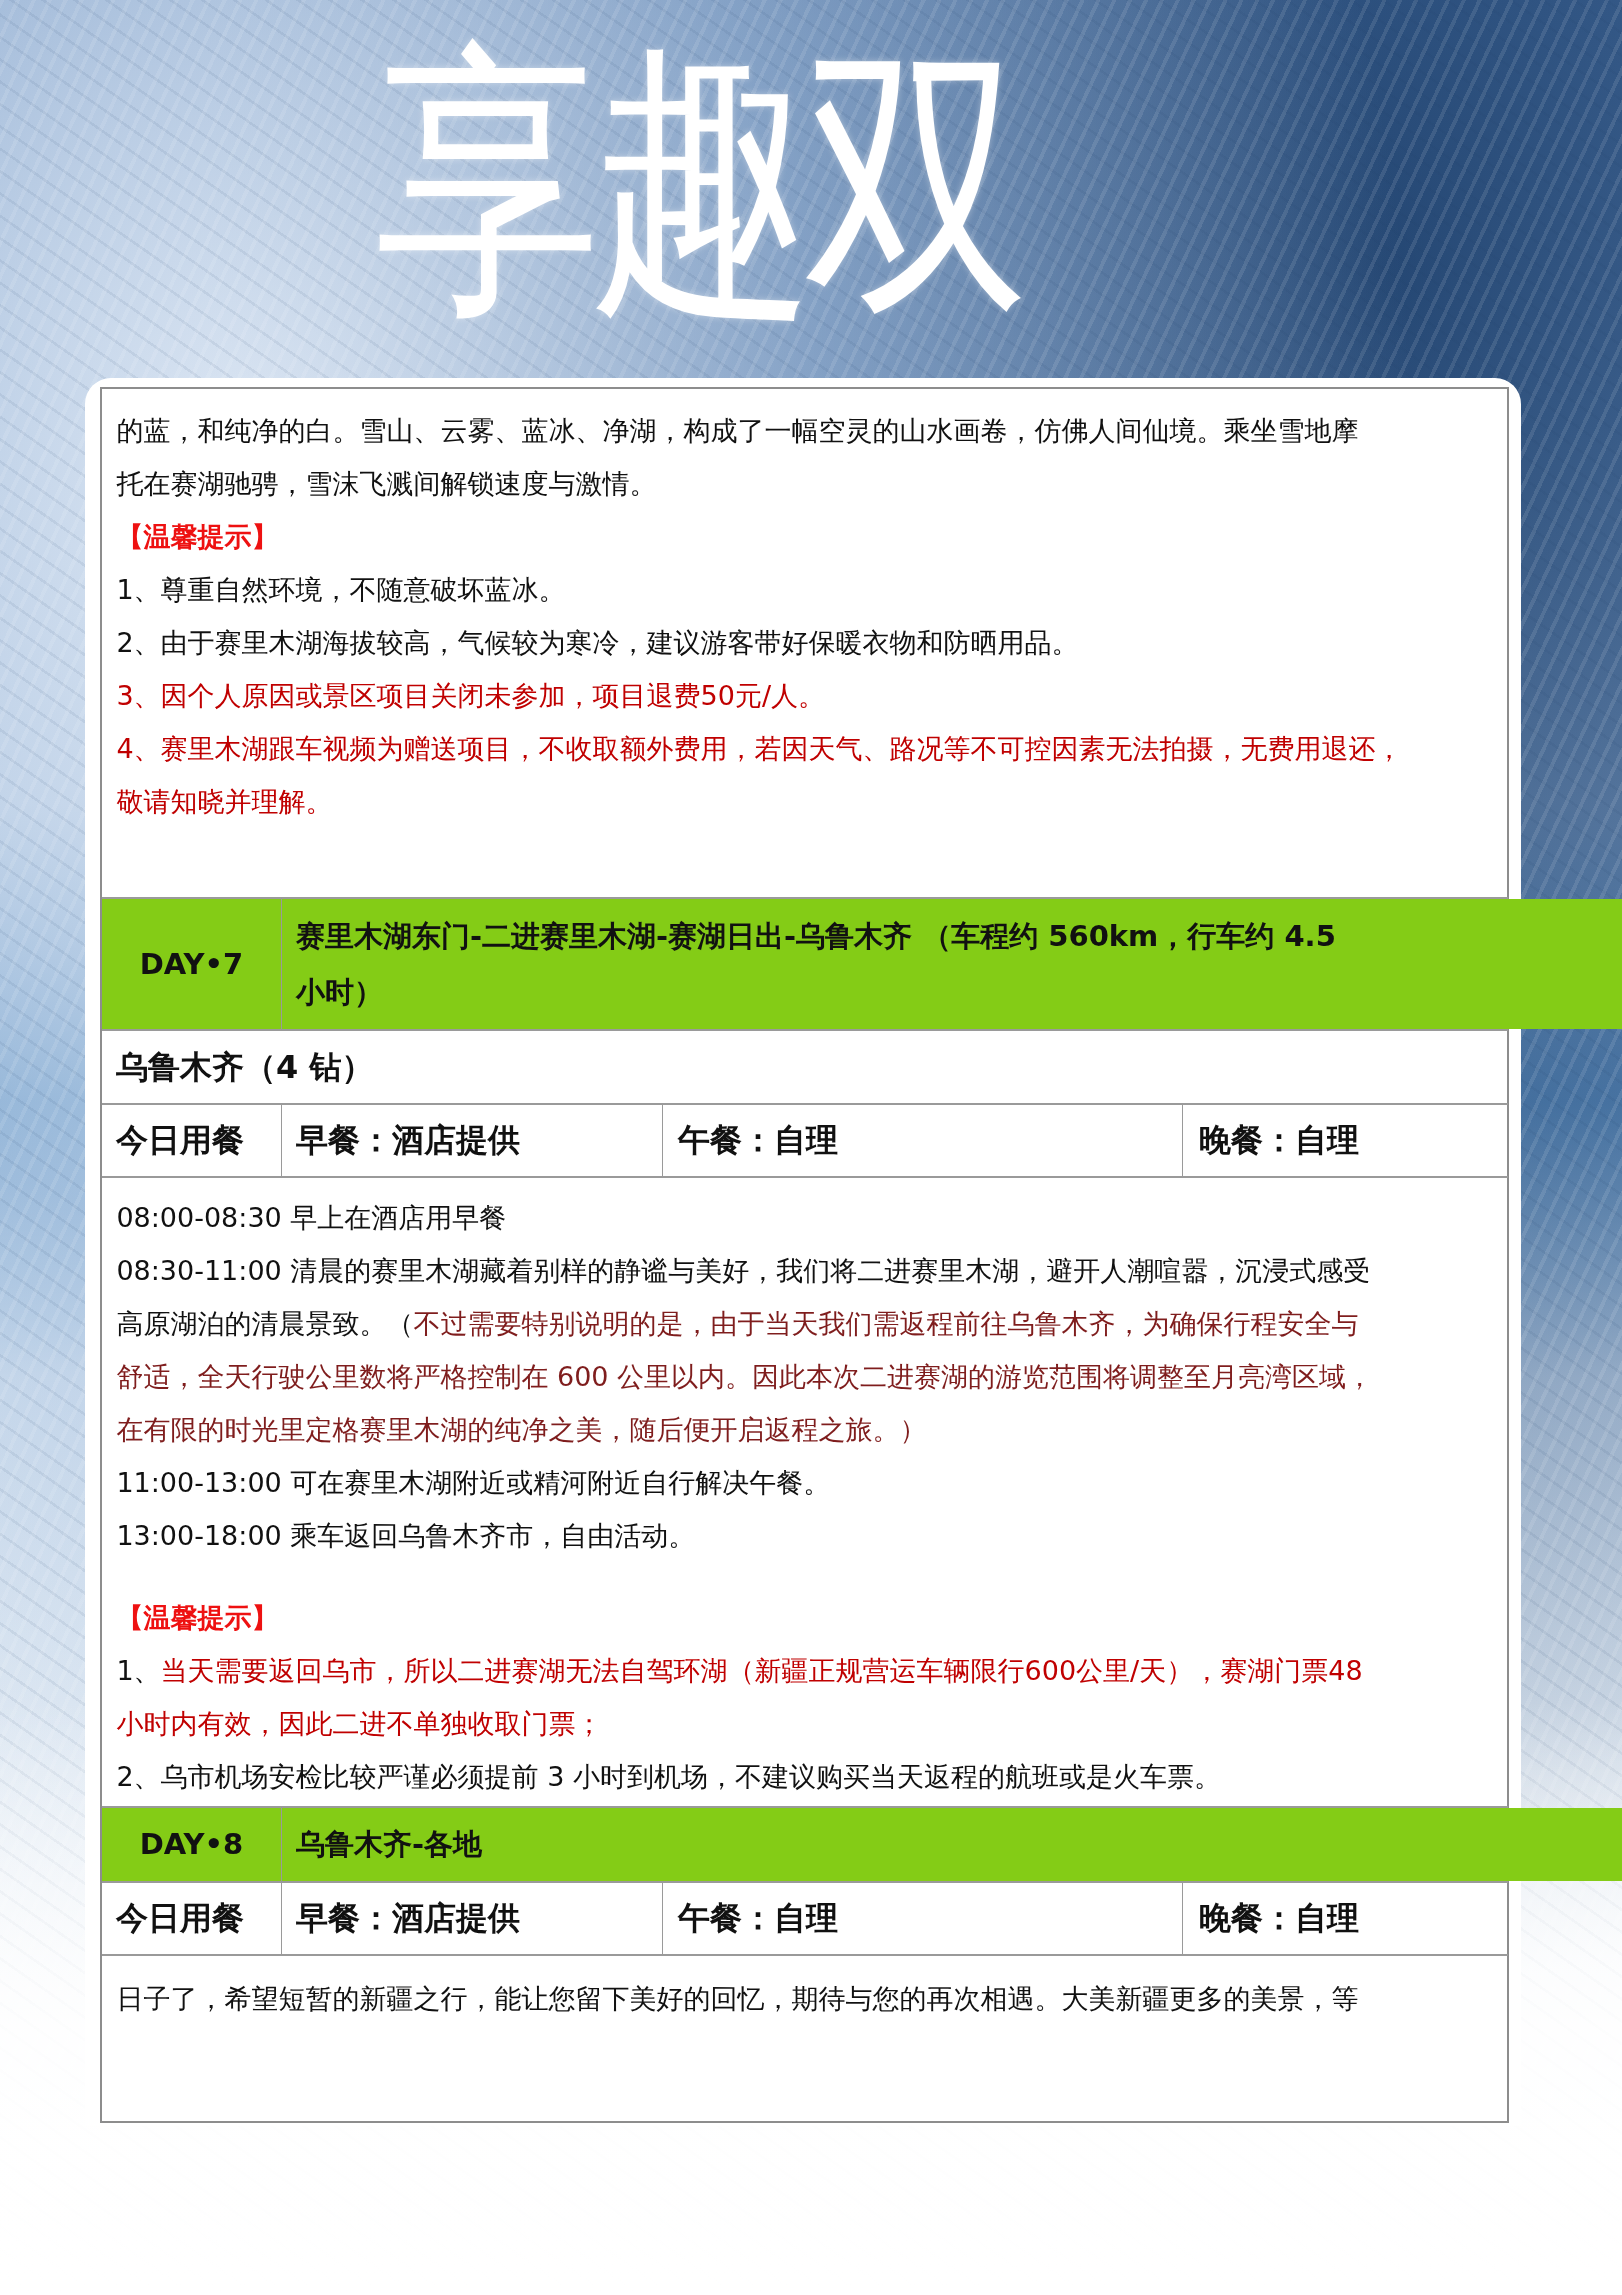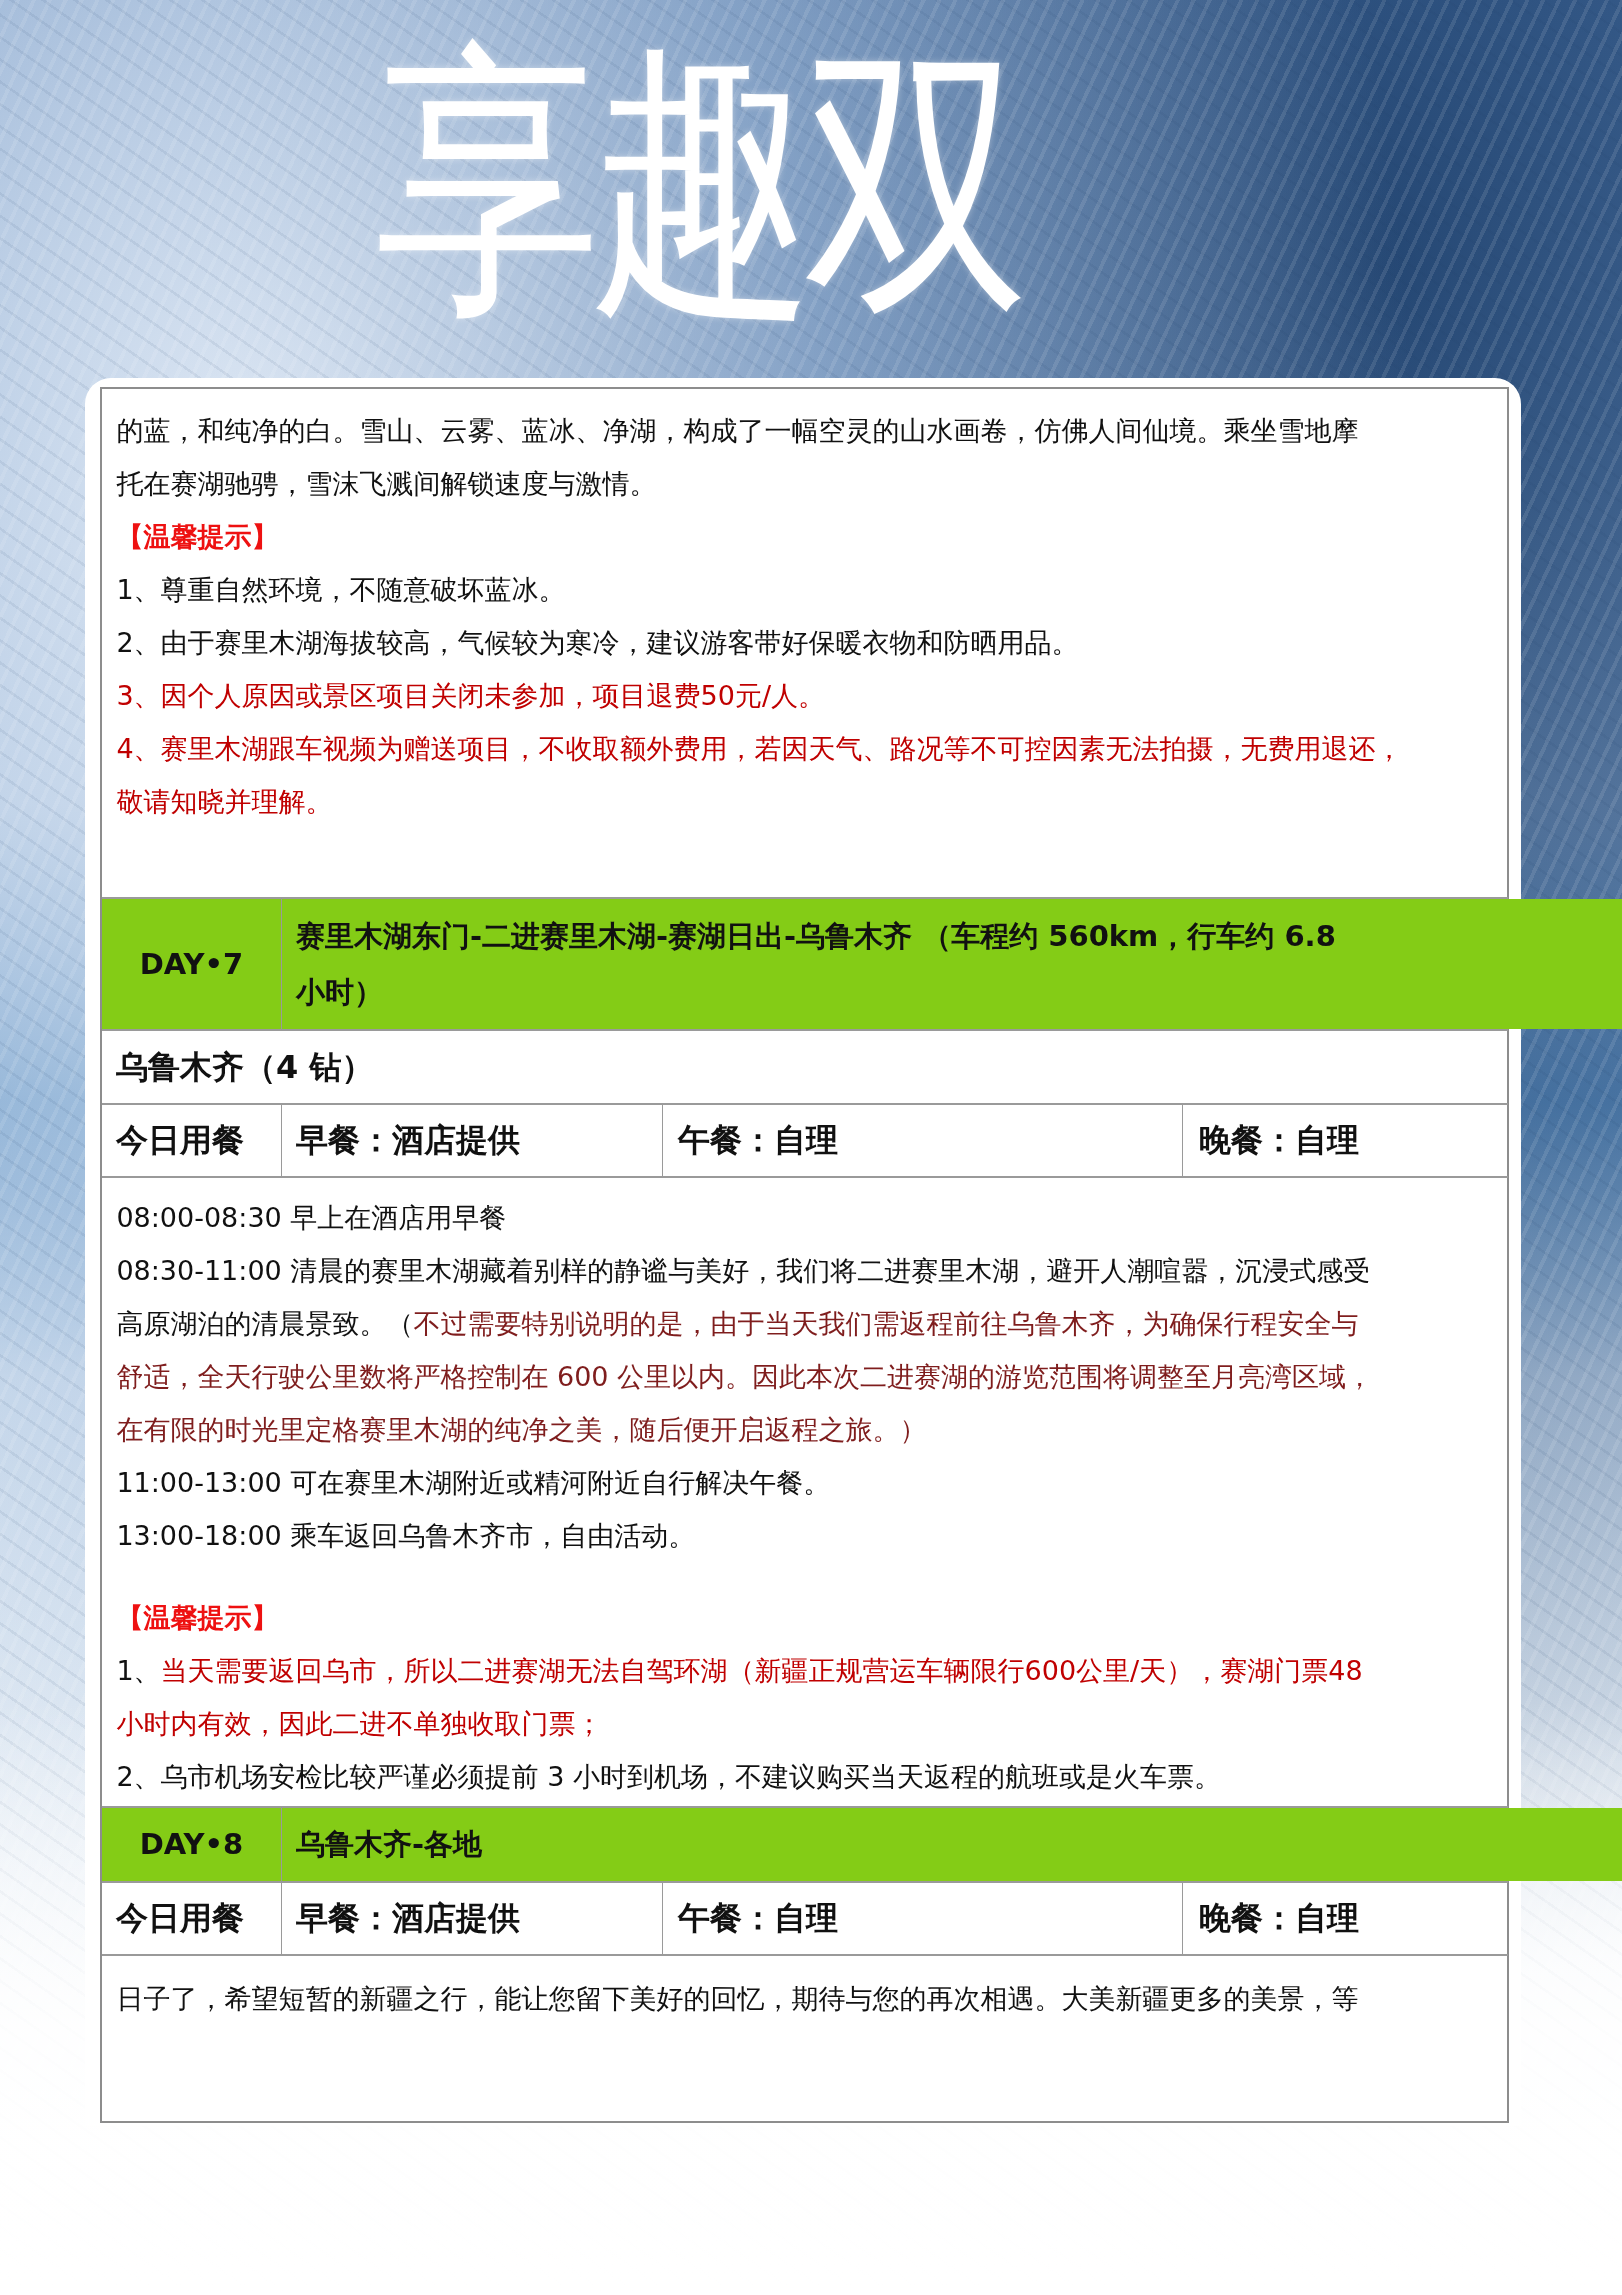--- a/index.html
+++ b/index.html
@@ -76,21 +76,21 @@
   <span class="line red">3、因个人原因或景区项目关闭未参加，项目退费50元/人。</span>
   <span class="line red">4、赛里木湖跟车视频为赠送项目，不收取额外费用，若因天气、路况等不可控因素无法拍摄，无费用退还，</span>
   <span class="line red">敬请知晓并理解。</span>
 </div>
 
 <div class="hr" style="top:897px;"></div>
 <div class="dayrow" style="top:899px; height:130px;">
   <div class="daylabel" style="left:0; top:0; width:179px; line-height:130px;">DAY•7</div>
   <div class="vr" style="left:179px; top:0; height:130px;"></div>
   <div class="daytitle" style="left:194px; top:9.2px; width:1204px;">
-    <span class="line">赛里木湖东门-二进赛里木湖-赛湖日出-乌鲁木齐   （车程约 560km，行车约 6.8</span>
+    <span class="line">赛里木湖东门-二进赛里木湖-赛湖日出-乌鲁木齐   （车程约 560km，行车约 4.5</span>
     <span class="line">小时）</span>
   </div>
 </div>
 <div class="hr" style="top:1029px;"></div>
 
 <div class="cell" style="left:116px; top:1031px; height:72px; line-height:72px;">乌鲁木齐（4 钻）</div>
 <div class="hr" style="top:1103px;"></div>
 
 <div class="cell" style="left:116px; top:1105px; line-height:71px;">今日用餐</div>
 <div class="vr" style="left:281px; top:1105px; height:71px;"></div>

